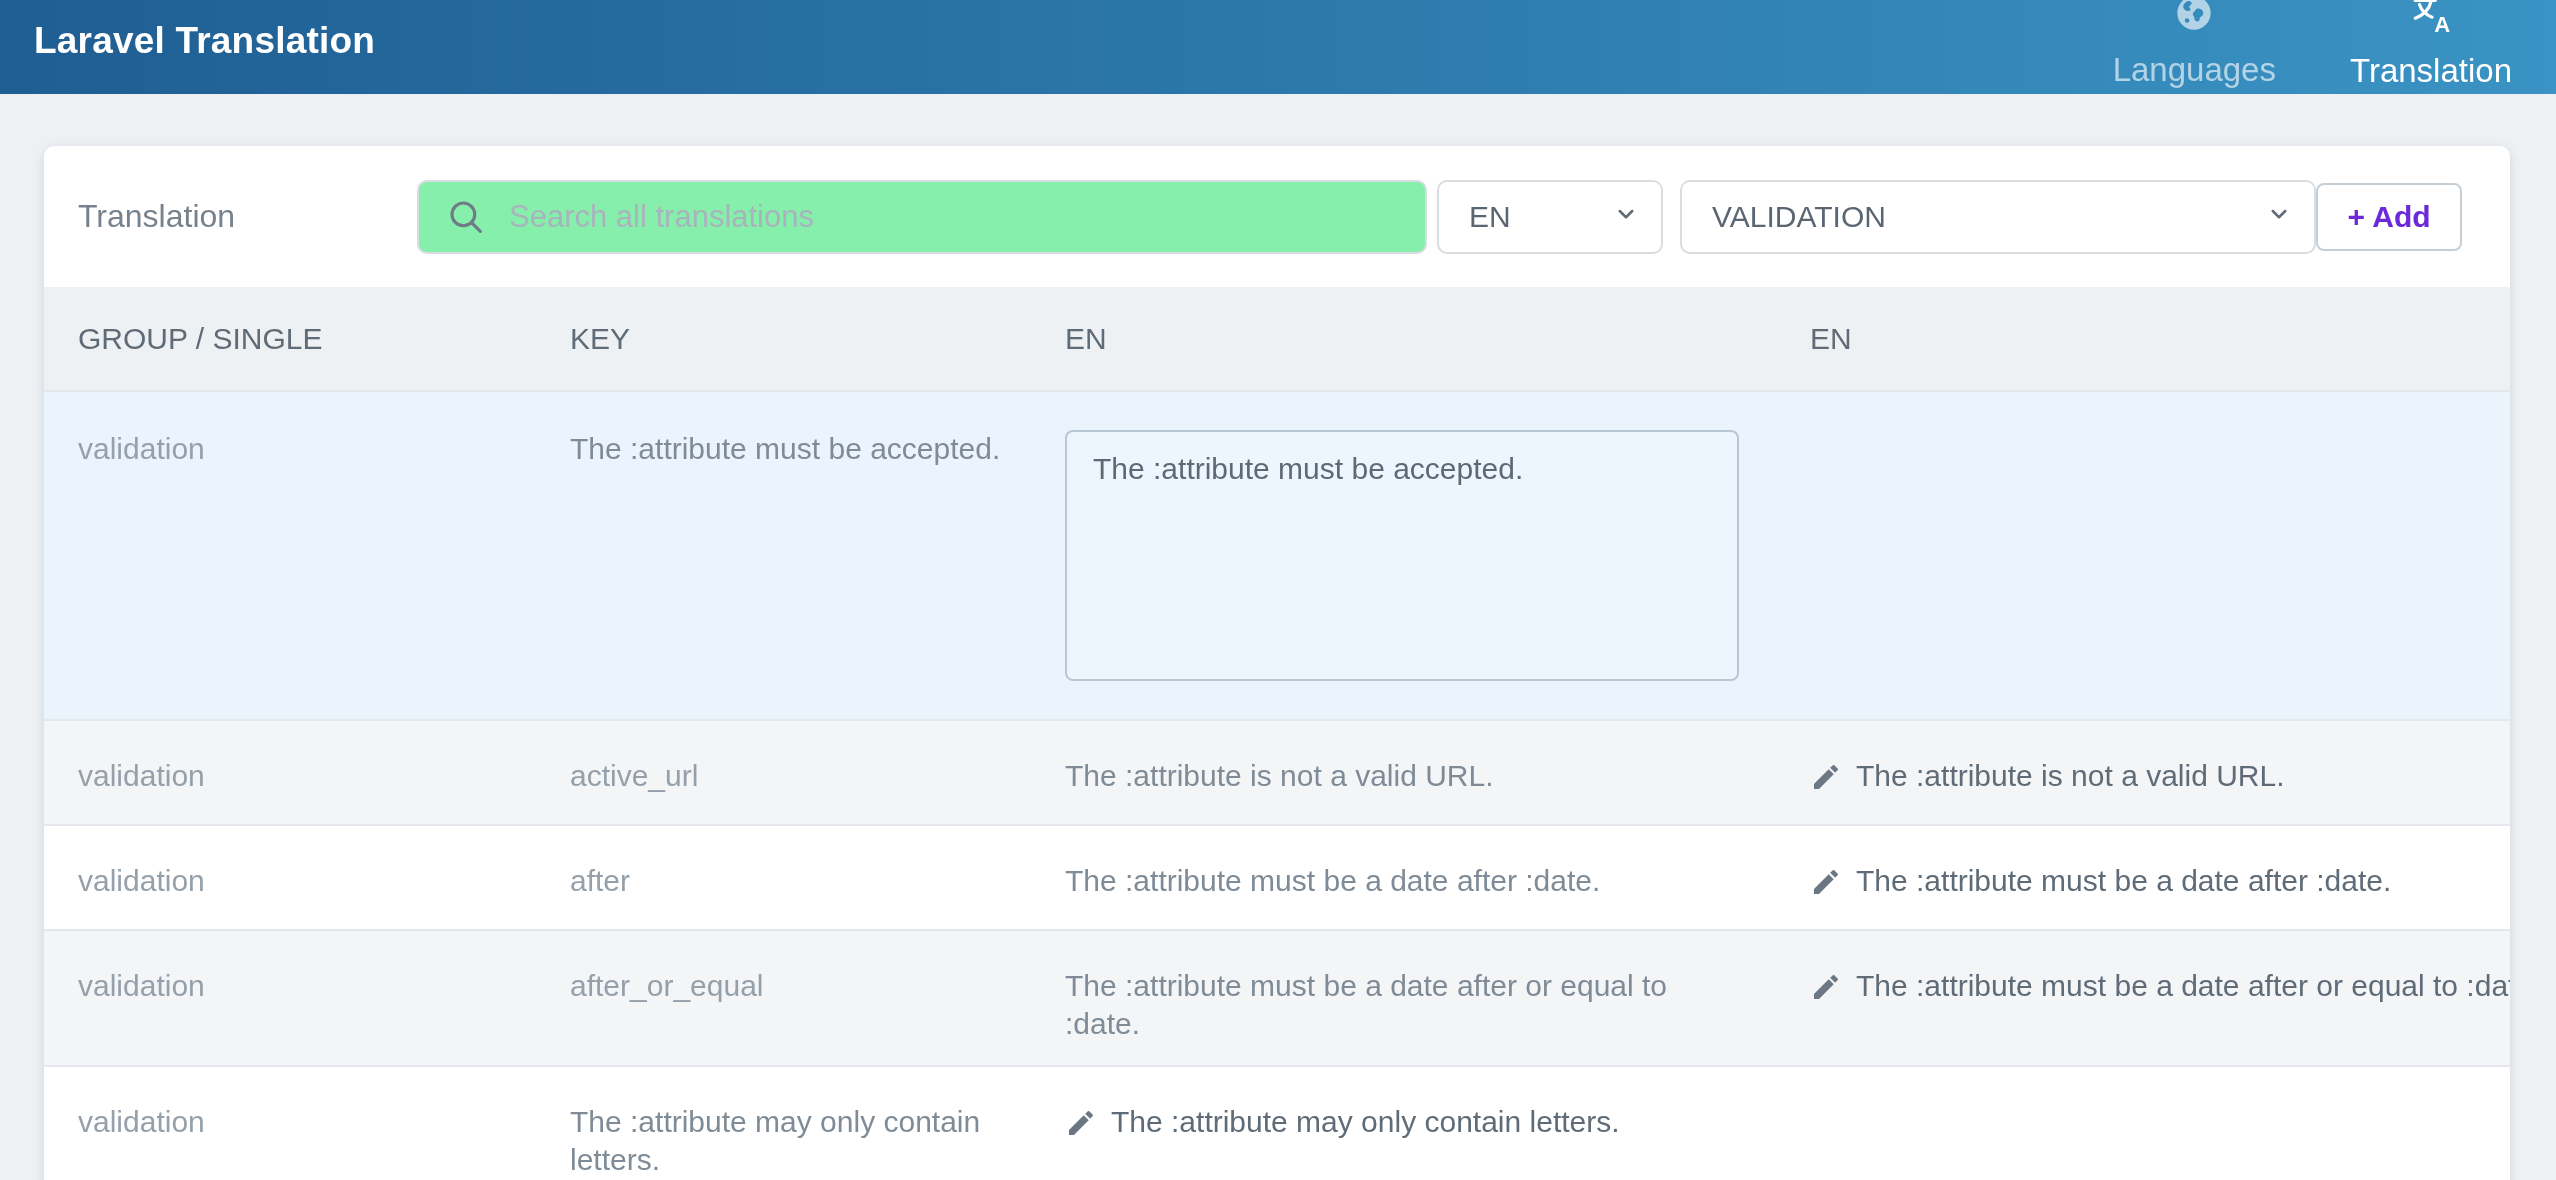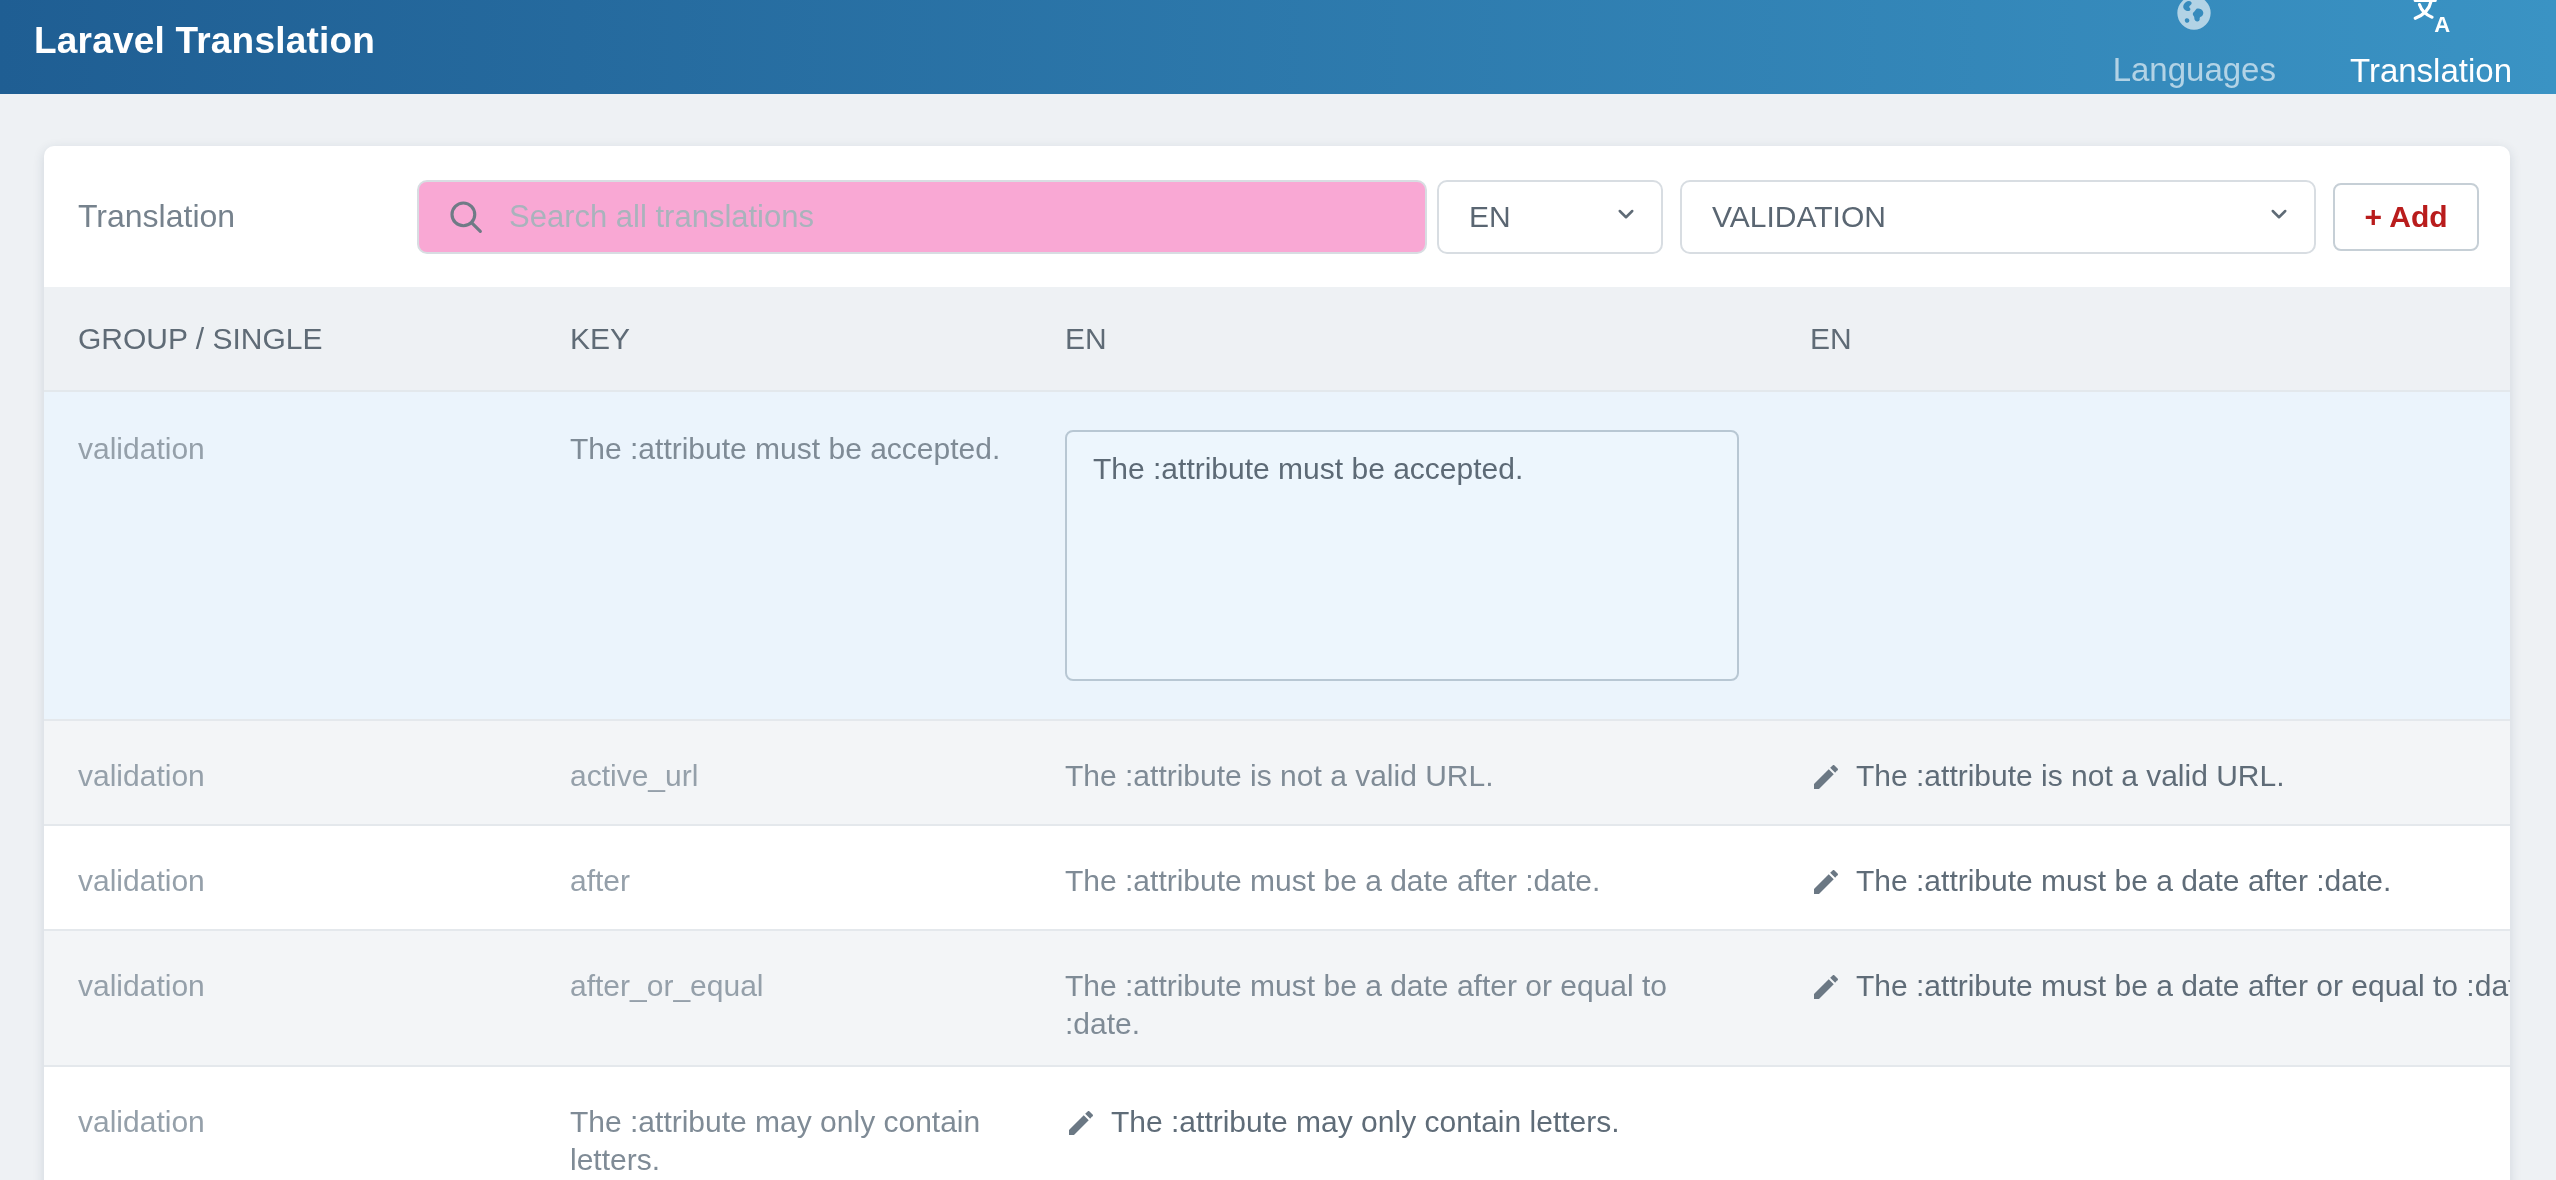--- a/index.html
+++ b/index.html
@@ -48,21 +48,21 @@
   .toolbar {
     height: 141px;
     display: flex;
     align-items: center;
     padding: 0 32px 0 34px;
   }
   .toolbar-label { width: 339px; font-size: 32px; color: #76828d; flex: none; }
   .search-box {
     position: relative;
     width: 1010px; height: 74px; flex: none;
-    background: #f9a8d4;
+    background: #86efac;
     border: 2px solid #d8dde2;
     border-radius: 10px;
   }
   .search-box svg {
     position: absolute; left: 26px; top: 50%;
     transform: translateY(-50%);
   }
   .search-box input {
     width: 100%; height: 100%;
     background: transparent; border: none; outline: none;
@@ -77,24 +77,24 @@
     display: flex; align-items: center;
     padding: 0 60px 0 30px;
     position: relative;
     font-size: 30px; color: #5a6672;
     cursor: pointer; flex: none;
   }
   .select .chevron { position: absolute; right: 20px; top: 50%; transform: translateY(-50%); }
   .select-lang  { width: 226px; margin-left: 10px; }
   .select-group { width: 636px; margin-left: 17px; }
   .add-btn {
-    width: 146px; height: 68px; margin-left: 17px; flex: none;
+    width: 146px; height: 68px; flex: none;
     background: #ffffff; border: 2px solid #c6cfd6; border-radius: 8px;
     display: flex; align-items: center; justify-content: center;
-    font-size: 30px; font-weight: 700; color: #b91c1c;
+    font-size: 30px; font-weight: 700; color: #6d28d9;
     cursor: pointer;
   }
 
   
   .thead, .trow {
     display: grid;
     grid-template-columns: 492px 495px 745px 1fr;
     padding-left: 34px;
   }
   .thead {

